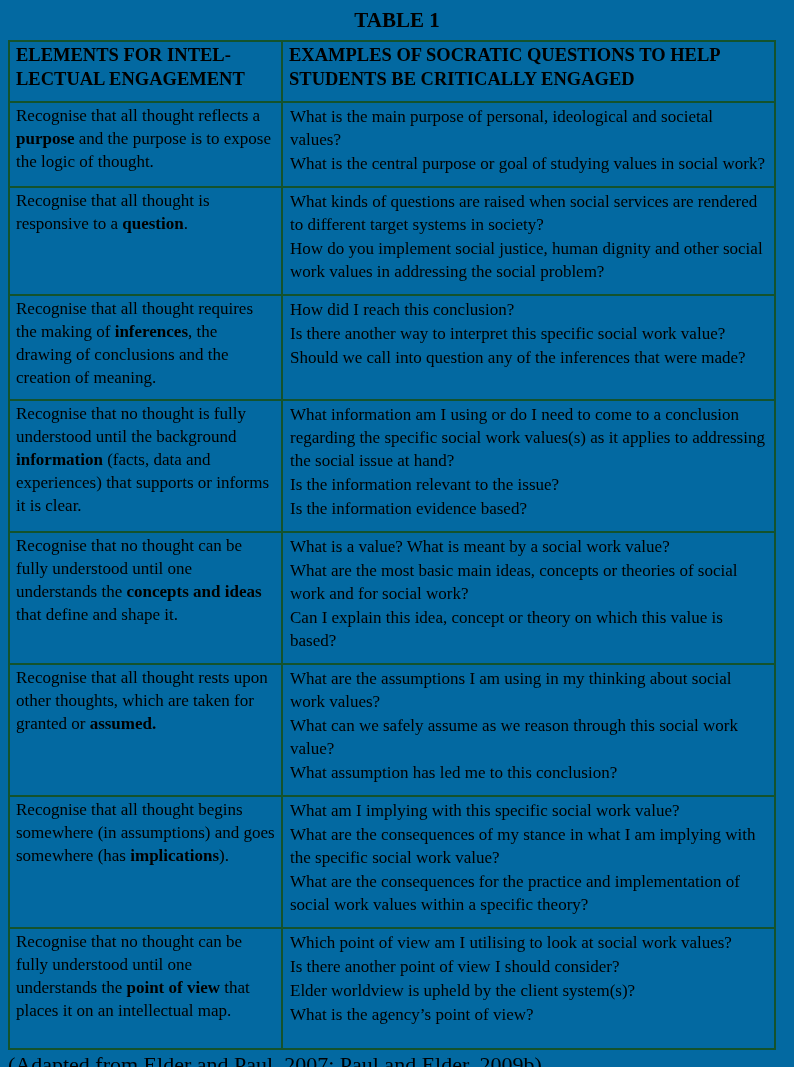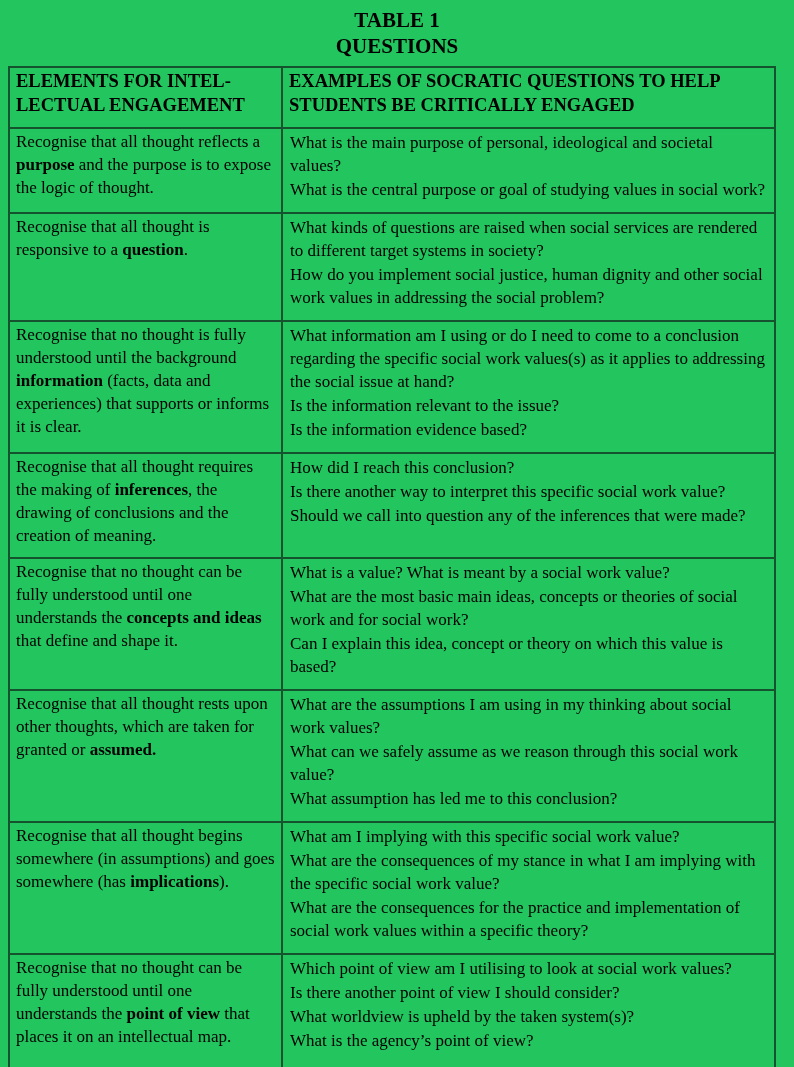--- a/index.html
+++ b/index.html
@@ -7,21 +7,21 @@
     margin: 0;
     padding: 0;
     background: #ffffff;
     color: #000000;
     font-family: "Liberation Serif", "DejaVu Serif", serif;
   }
   .page {
     position: relative;
     width: 794px;
     height: 1067px;
-    background: #22c55e;
+    background: #0369a1;
     overflow: hidden;
   }
   .doc-title {
     padding-top: 7px;
     text-align: center;
     font-weight: bold;
     font-size: 21px;
     line-height: 26px;
   }
   table.socratic-table {
@@ -56,21 +56,20 @@
     padding: 3px 0 0 8px;
   }
 </style>
 </head>
 <body>
 
 <div class="page">
 
   <div class="doc-title">
     <div>TABLE 1</div>
-    <div>QUESTIONS</div>
   </div>
 
   <table class="socratic-table">
     <colgroup>
       <col class="col-left">
       <col class="col-right">
     </colgroup>
     <thead>
       <tr>
         <th>
@@ -94,34 +93,34 @@
 
   <tr>
     <td class="element-cell"><span class="pre">Recognise that all thought is responsive to a </span><b class="bold">question</b><span class="post">.</span></td>
     <td class="questions-cell">
             <div class="question">What kinds of questions are raised when social services are rendered to different target systems in society?</div>
             <div class="question">How do you implement social justice, human dignity and other social work values in addressing the social problem?</div>
           </td>
   </tr>
 
   <tr>
+    <td class="element-cell"><span class="pre">Recognise that all thought requires the making of </span><b class="bold">inferences</b><span class="post">, the drawing of conclusions and the creation of meaning.</span></td>
+    <td class="questions-cell">
+            <div class="question">How did I reach this conclusion?</div>
+            <div class="question">Is there another way to interpret this specific social work value?</div>
+            <div class="question">Should we call into question any of the inferences that were made?</div>
+          </td>
+  </tr>
+
+  <tr>
     <td class="element-cell"><span class="pre">Recognise that no thought is fully understood until the background </span><b class="bold">information</b><span class="post"> (facts, data and experiences) that supports or informs it is clear.</span></td>
     <td class="questions-cell">
             <div class="question">What information am I using or do I need to come to a conclusion regarding the specific social work values(s) as it applies to addressing the social issue at hand?</div>
             <div class="question">Is the information relevant to the issue?</div>
             <div class="question">Is the information evidence based?</div>
-          </td>
-  </tr>
-
-  <tr>
-    <td class="element-cell"><span class="pre">Recognise that all thought requires the making of </span><b class="bold">inferences</b><span class="post">, the drawing of conclusions and the creation of meaning.</span></td>
-    <td class="questions-cell">
-            <div class="question">How did I reach this conclusion?</div>
-            <div class="question">Is there another way to interpret this specific social work value?</div>
-            <div class="question">Should we call into question any of the inferences that were made?</div>
           </td>
   </tr>
 
   <tr>
     <td class="element-cell"><span class="pre">Recognise that no thought can be fully understood until one understands the </span><b class="bold">concepts and ideas</b><span class="post"> that define and shape it.</span></td>
     <td class="questions-cell">
             <div class="question">What is a value? What is meant by a social work value?</div>
             <div class="question">What are the most basic main ideas, concepts or theories of social work and for social work?</div>
             <div class="question">Can I explain this idea, concept or theory on which this value is based?</div>
           </td>
@@ -143,21 +142,21 @@
             <div class="question">What are the consequences of my stance in what I am implying with the specific social work value?</div>
             <div class="question">What are the consequences for the practice and implementation of social work values within a specific theory?</div>
           </td>
   </tr>
 
   <tr class="row-last">
     <td class="element-cell"><span class="pre">Recognise that no thought can be fully understood until one understands the </span><b class="bold">point of view</b><span class="post"> that places it on an intellectual map.</span></td>
     <td class="questions-cell">
             <div class="question">Which point of view am I utilising to look at social work values?</div>
             <div class="question">Is there another point of view I should consider?</div>
-            <div class="question">What worldview is upheld by the taken system(s)?</div>
+            <div class="question">Elder worldview is upheld by the client system(s)?</div>
             <div class="question">What is the agency’s point of view?</div>
           </td>
   </tr>
 </tbody>
   </table>
 
   <div class="doc-footer">(Adapted from Elder and Paul, 2007; Paul and Elder, 2009b)</div>
 
 </div>
 

